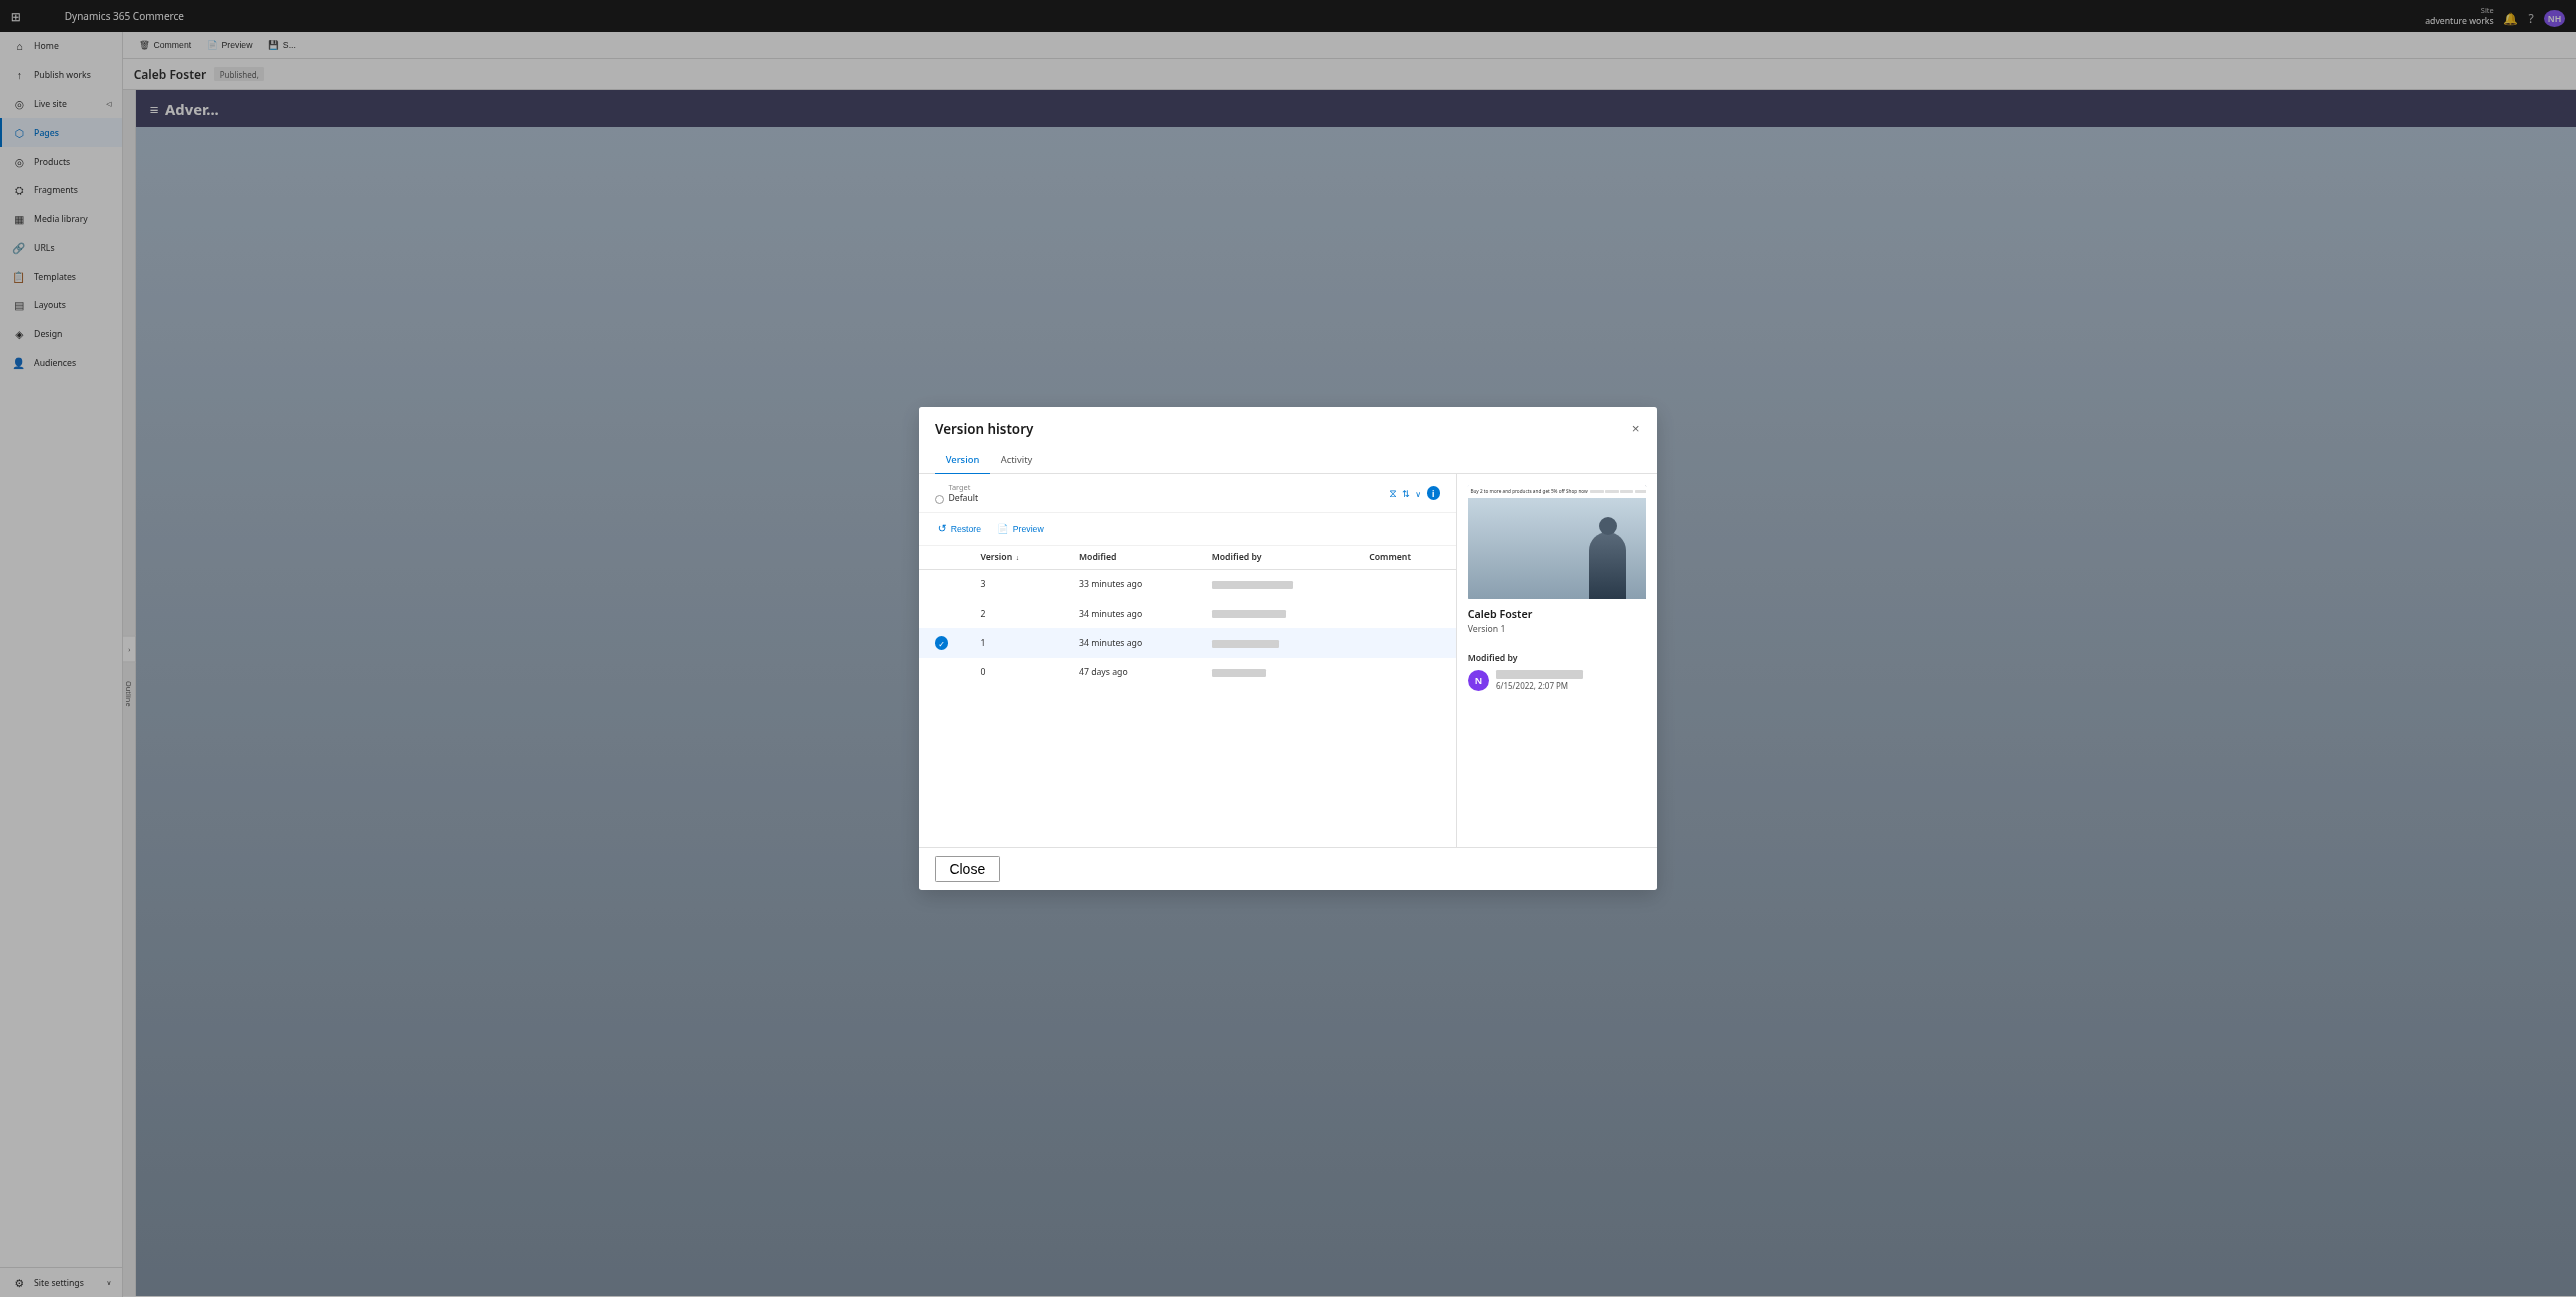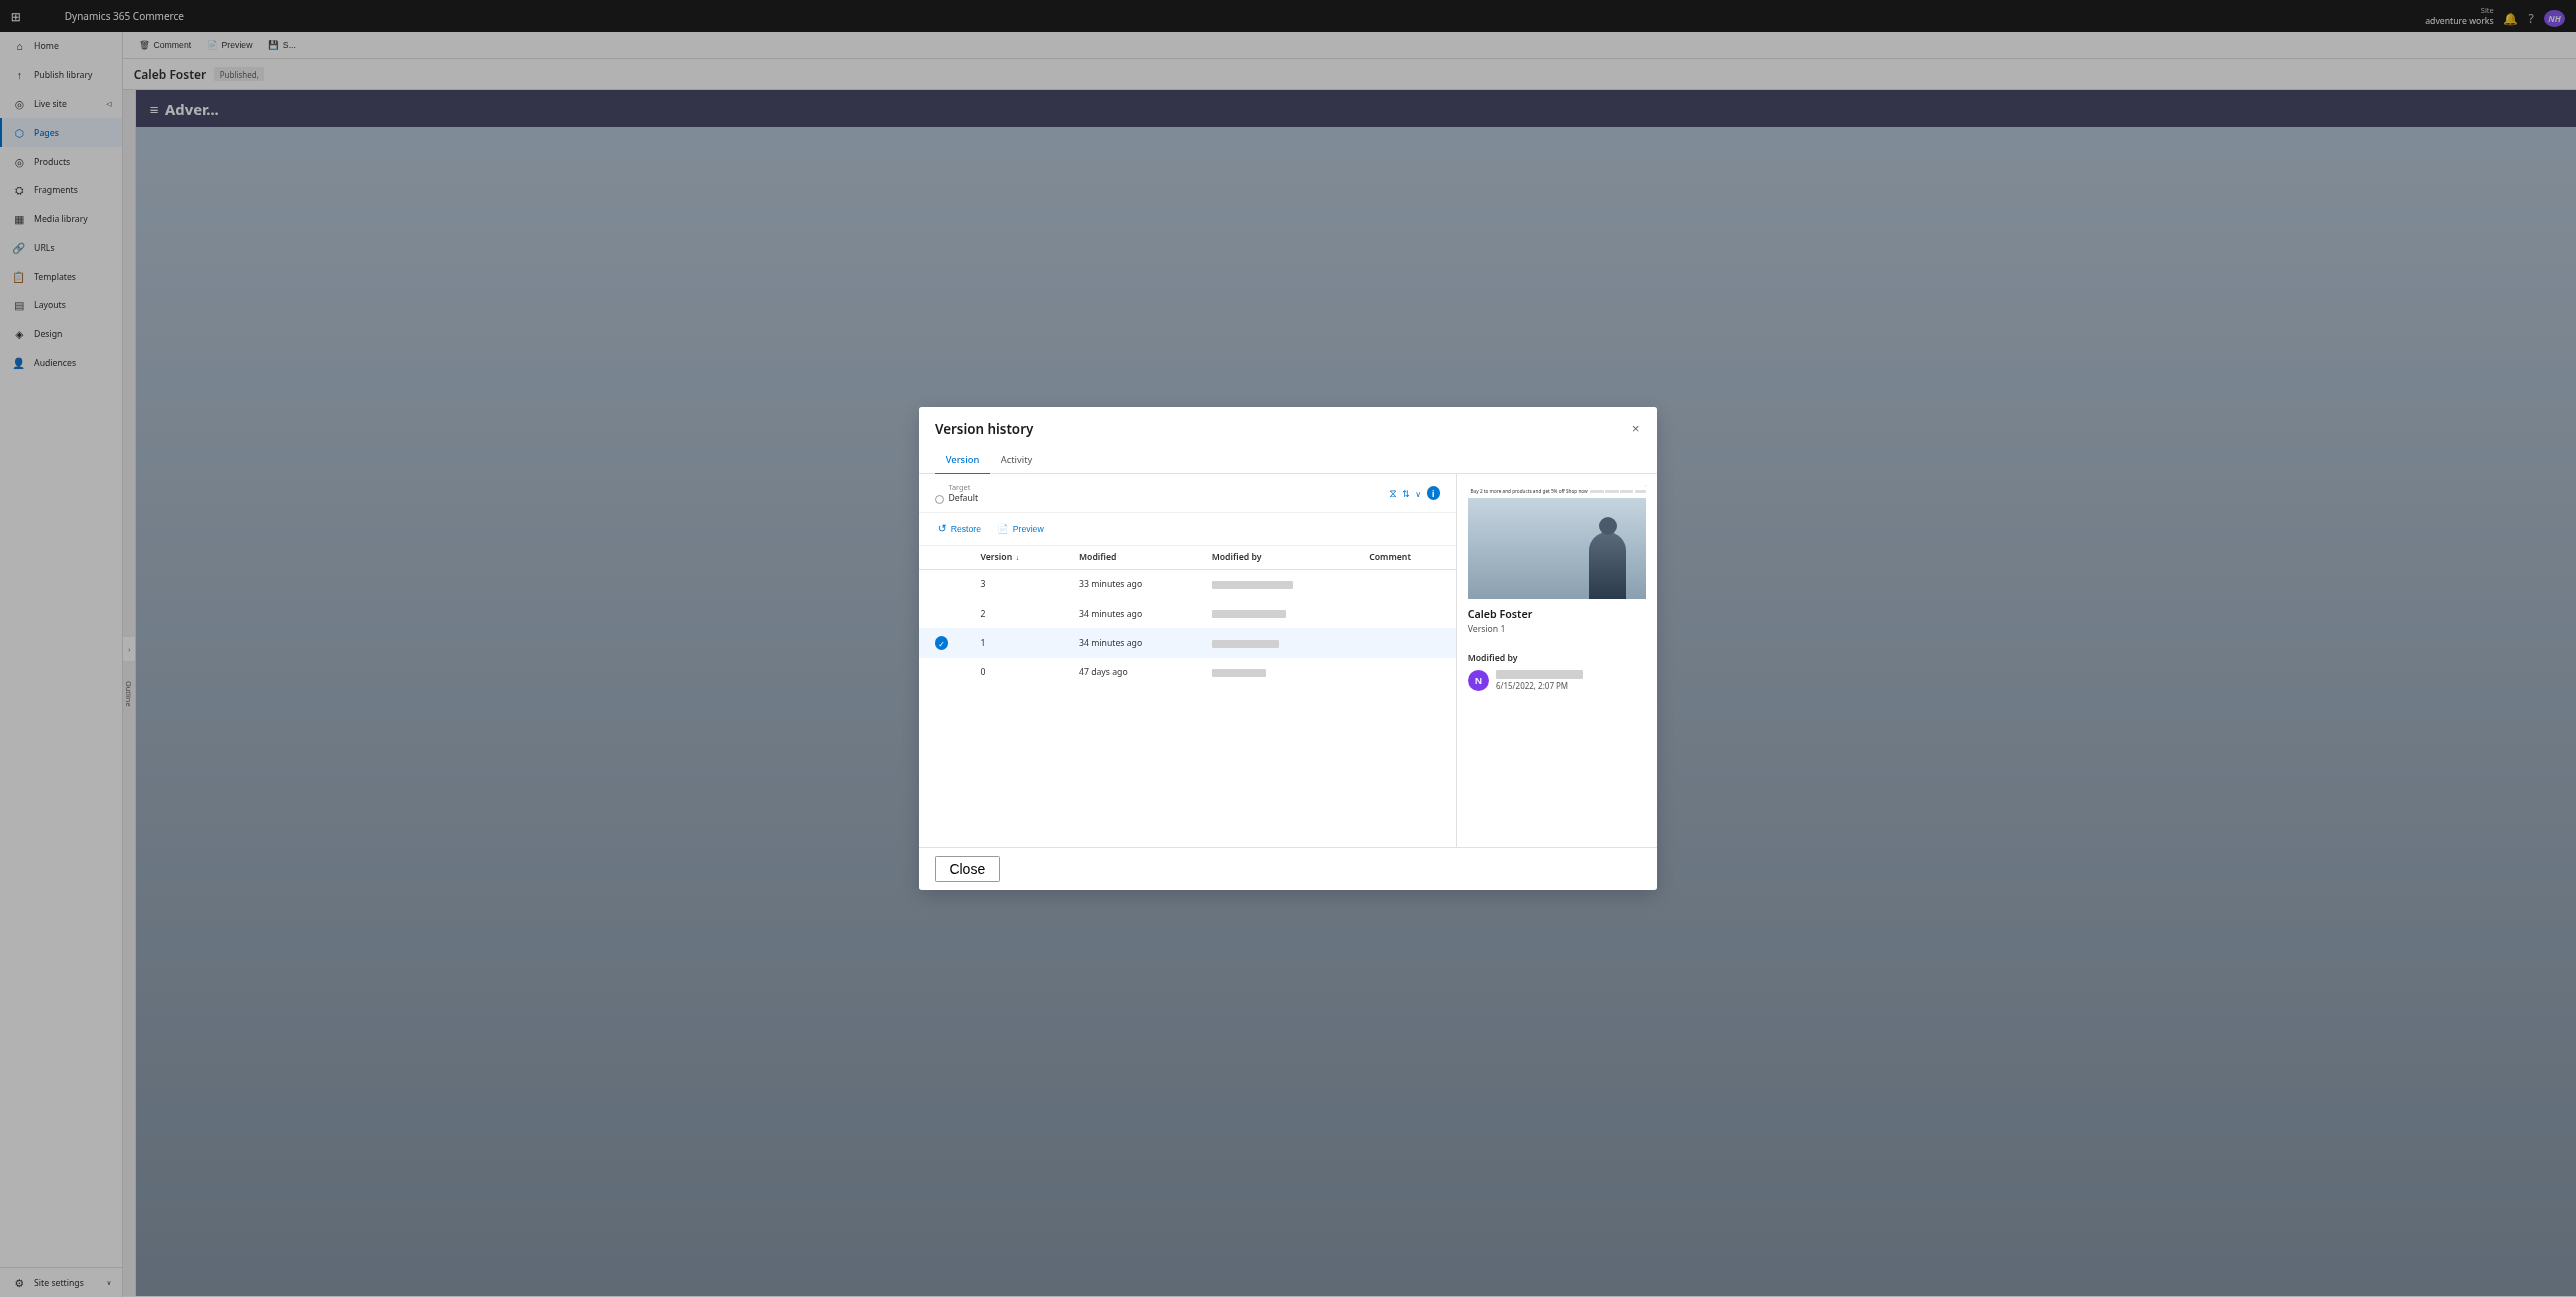--- a/index.html
+++ b/index.html
@@ -19,21 +19,21 @@
       top: 0; left: 0; right: 0;
       z-index: 100;
       gap: 8px;
     }
     .top-nav-brand { display: flex; align-items: center; gap: 6.7px; font-size: 10px; color: white; font-weight: 400; margin-left: 32px; }
     .waffle-icon { color: white; font-size: 12px; cursor: pointer; margin-right: 4px; }
     .top-nav-right { margin-left: auto; display: flex; align-items: flex-end; gap: 10px; }
     .site-info { display: flex; flex-direction: column; align-items: flex-end; font-size: 7.4px; color: #ccc; cursor: pointer; }
     .site-info span:last-child { font-size: 8.7px; color: white; margin-left: 8px; }
     .nav-icon { color: #ccc; font-size: 12px; cursor: pointer; }
-    .avatar { width: 21.5px; height: 17px; border-radius: 50%; background: #8b5cf6; display: flex; align-items: center; justify-content: center; color: white; font-size: 8.7px; font-weight: 600; cursor: pointer; font-style: italic; }
+    .avatar { width: 21.5px; height: 17px; border-radius: 50%; background: #8b5cf6; display: flex; align-items: center; justify-content: center; color: white; font-size: 8.7px; font-weight: 600; cursor: pointer; }
 
     
     .sidebar {
       position: fixed;
       top: 32px;
       left: 0;
       width: 123px;
       bottom: 0;
       background: white;
       border-right: 0.7px solid #e0e0e0;
@@ -341,21 +341,21 @@
   </div>
 </nav>
 
 <aside class="sidebar">
   <div class="sidebar-item">
     <span class="sidebar-icon">⌂</span>
     <span>Home</span>
   </div>
   <div class="sidebar-item">
     <span class="sidebar-icon">↑</span>
-    <span>Publish library</span>
+    <span>Publish works</span>
   </div>
   <div class="sidebar-item">
     <span class="sidebar-icon">◎</span>
     <span>Live site</span>
     <span style="margin-left:auto;font-size:6.7px;">◁</span>
   </div>
   <div class="sidebar-item active">
     <span class="sidebar-icon">⬡</span>
     <span>Pages</span>
   </div>

